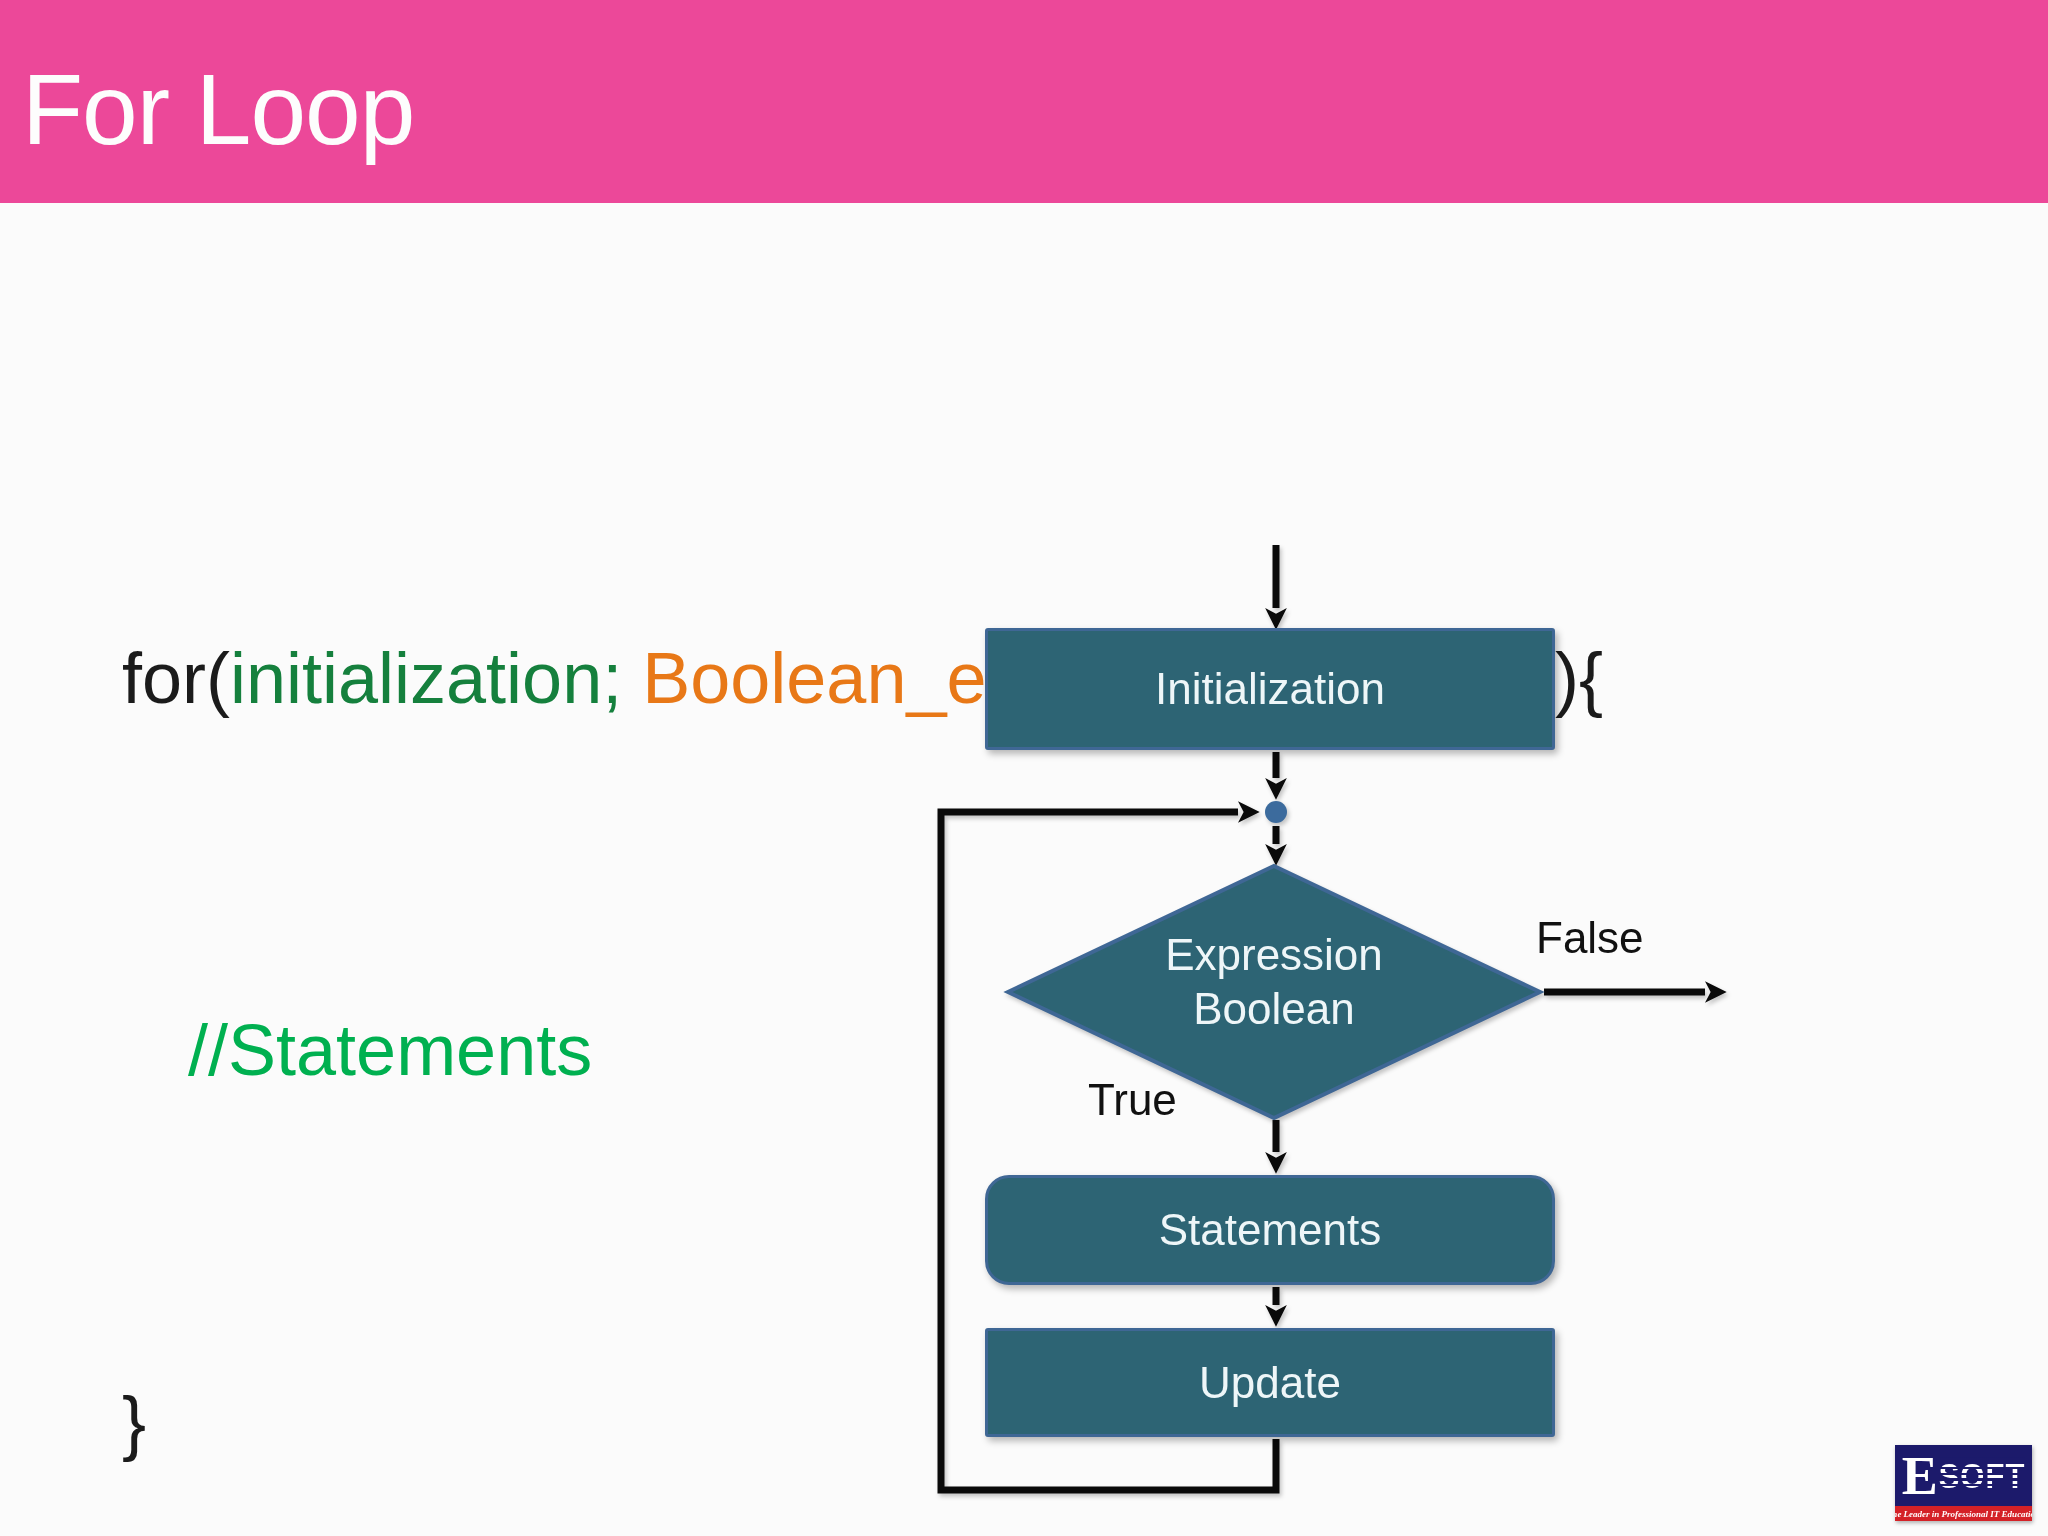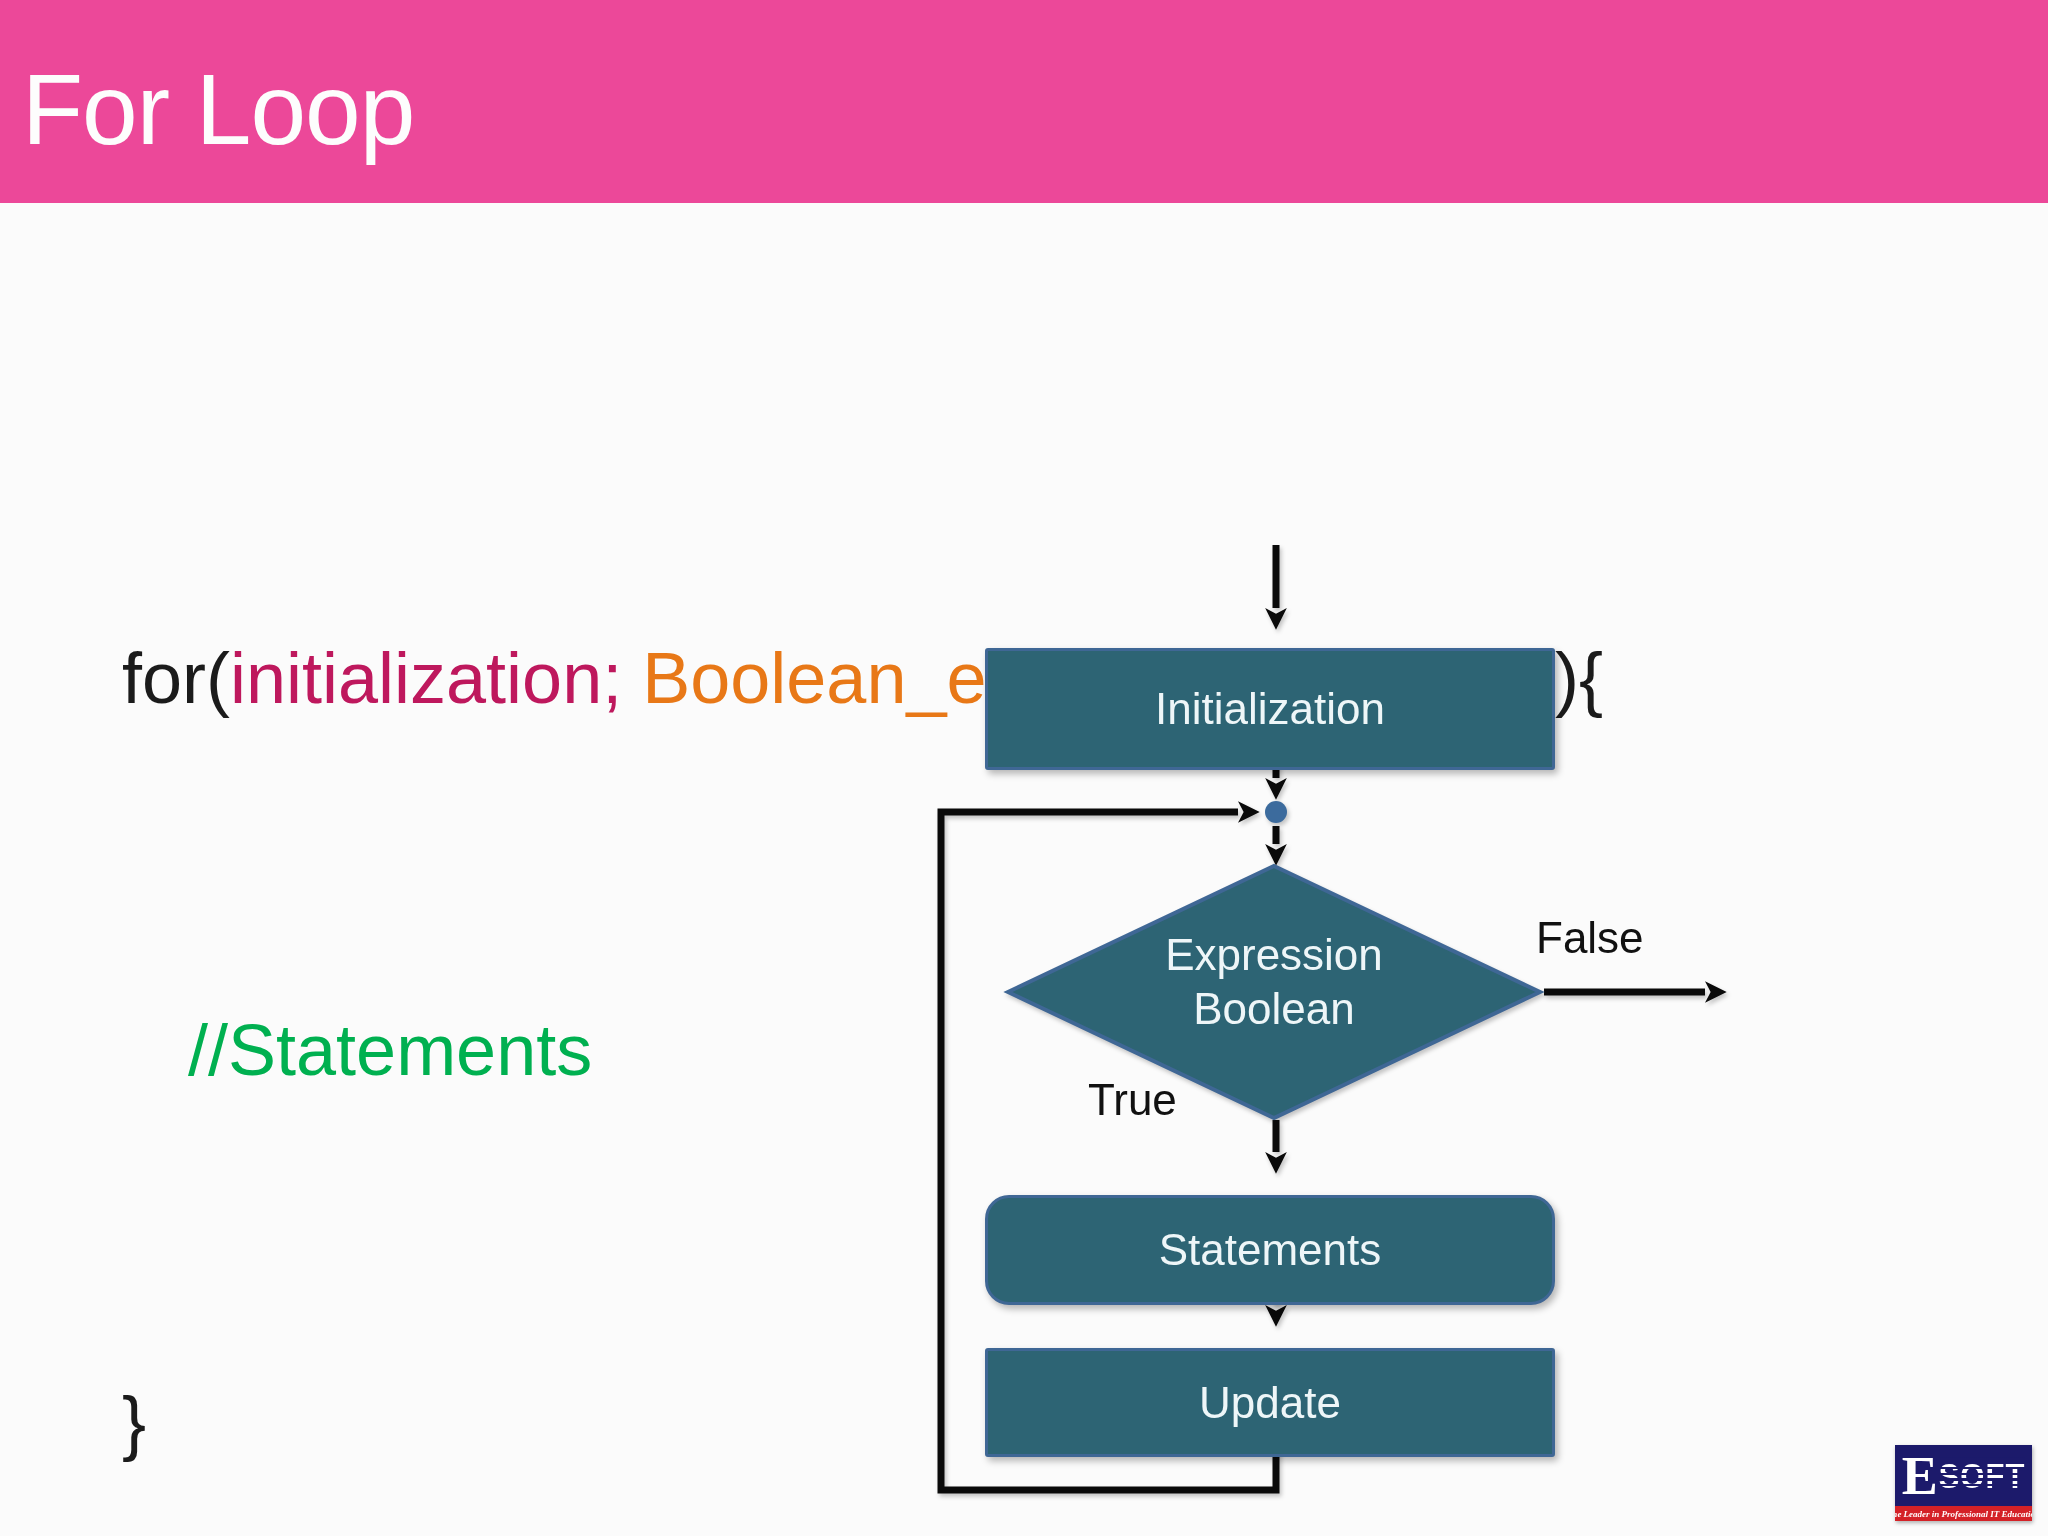--- a/index.html
+++ b/index.html
@@ -24,39 +24,38 @@
     padding-top:14px;
   }
 
   
   .code{
     position:absolute;left:122px;top:368px;
     font-size:72px;line-height:124px;color:#1b1b1b;
     white-space:pre;
   }
   .code .ln2{padding-left:66px;}
-  .c-init{color:#be185d;}
+  .c-init{color:#15803d;}
   .c-bool{color:#e87817;}
   .c-upd{color:#1f3864;}
   .c-comment{color:#00b050;}
 
   
   svg.connectors{
     position:absolute;left:0;top:0;width:2048px;height:1536px;
     pointer-events:none;
     filter:drop-shadow(2px 3px 2px rgba(0,0,0,0.22));
   }
   .fc-box{
     position:absolute;left:985px;width:570px;
     background:#2d6474;border:3px solid #3f6795;border-radius:3px;
     box-sizing:border-box;
     display:flex;align-items:center;justify-content:center;
     color:#eef6f8;font-size:44px;
     box-shadow:3px 4px 7px rgba(0,0,0,0.28);
-    margin-top:20px;
   }
   .fc-box-init{top:628px;height:122px;}
   .fc-box-stmt{top:1175px;height:110px;border-radius:24px;}
   .fc-box-upd{top:1328px;height:109px;}
   .fc-diamond-label{
     position:absolute;left:1074px;top:928px;width:400px;
     text-align:center;color:#eef6f8;font-size:44px;line-height:54px;
   }
   .fc-edge-label{
     position:absolute;color:#111;font-size:44px;line-height:1;

